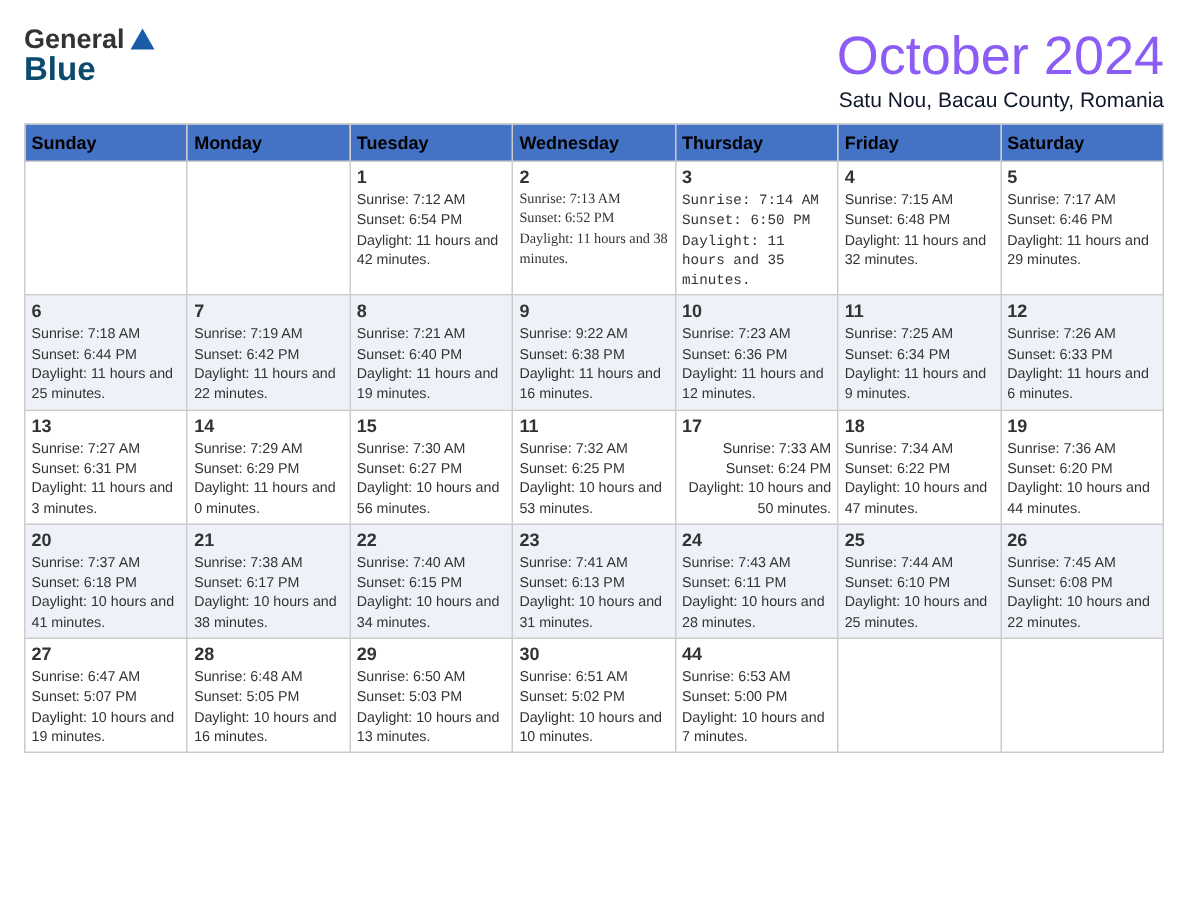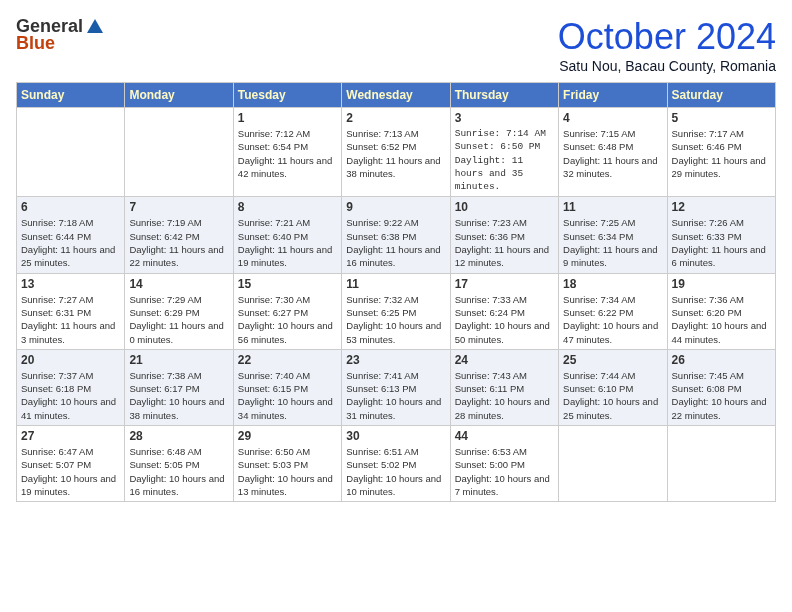--- a/index.html
+++ b/index.html
@@ -25,48 +25,48 @@
     .logo-text {
       display: flex;
       align-items: center;
     }
     .logo-general {
       font-size: 18px;
       font-weight: bold;
       color: #333;
     }
     .logo-blue {
-      font-size: 18px;
+      font-size: 22px;
       font-weight: bold;
-      color: #c2410c;
+      color: #0c4a6e;
     }
     .logo-icon {
       width: 20px;
       height: 20px;
       margin-left: 2px;
     }
     .title-section {
       text-align: right;
     }
     .month-title {
       font-size: 36px;
       font-weight: normal;
-      color: #1d4ed8;
+      color: #8b5cf6;
     }
     .location {
       font-size: 14px;
       color: #0f172a;
     }
     .calendar {
       width: 100%;
       border-collapse: collapse;
     }
     .calendar th {
       background-color: #4472c4;
-      color: #fef9c3;
+      color: #000000;
       font-size: 12px;
       font-weight: bold;
       padding: 5px 4px;
       text-align: left;
       border: 1px solid #ccc;
     }
     .calendar td {
       vertical-align: top;
       border: 1px solid #ccc;
       padding: 3px 4px;
@@ -135,21 +135,21 @@
         <td class="empty-cell"></td>
         <td class="empty-cell"></td>
         <td>
           <span class="day-number">1</span>
           <div class="day-info" style="white-space: pre-line;">Sunrise: 7:12 AM
 Sunset: 6:54 PM
 Daylight: 11 hours and 42 minutes.</div>
         </td>
         <td>
           <span class="day-number">2</span>
-          <div class="day-info" style="white-space: pre-line;">Sunrise: 7:13 AM
+          <div class="day-info" style="white-space: pre-line; font-family: Liberation Serif, serif;">Sunrise: 7:13 AM
 Sunset: 6:52 PM
 Daylight: 11 hours and 38 minutes.</div>
         </td>
         <td>
           <span class="day-number">3</span>
           <div class="day-info" style="white-space: pre-line; font-family: Liberation Mono, monospace;">Sunrise: 7:14 AM
 Sunset: 6:50 PM
 Daylight: 11 hours and 35 minutes.</div>
         </td>
         <td>
@@ -229,21 +229,21 @@
 Daylight: 10 hours and 56 minutes.</div>
         </td>
         <td>
           <span class="day-number">11</span>
           <div class="day-info" style="white-space: pre-line;">Sunrise: 7:32 AM
 Sunset: 6:25 PM
 Daylight: 10 hours and 53 minutes.</div>
         </td>
         <td>
           <span class="day-number">17</span>
-          <div class="day-info" style="white-space: pre-line;">Sunrise: 7:33 AM
+          <div class="day-info" style="white-space: pre-line; text-align: right;">Sunrise: 7:33 AM
 Sunset: 6:24 PM
 Daylight: 10 hours and 50 minutes.</div>
         </td>
         <td>
           <span class="day-number">18</span>
           <div class="day-info" style="white-space: pre-line;">Sunrise: 7:34 AM
 Sunset: 6:22 PM
 Daylight: 10 hours and 47 minutes.</div>
         </td>
         <td>

